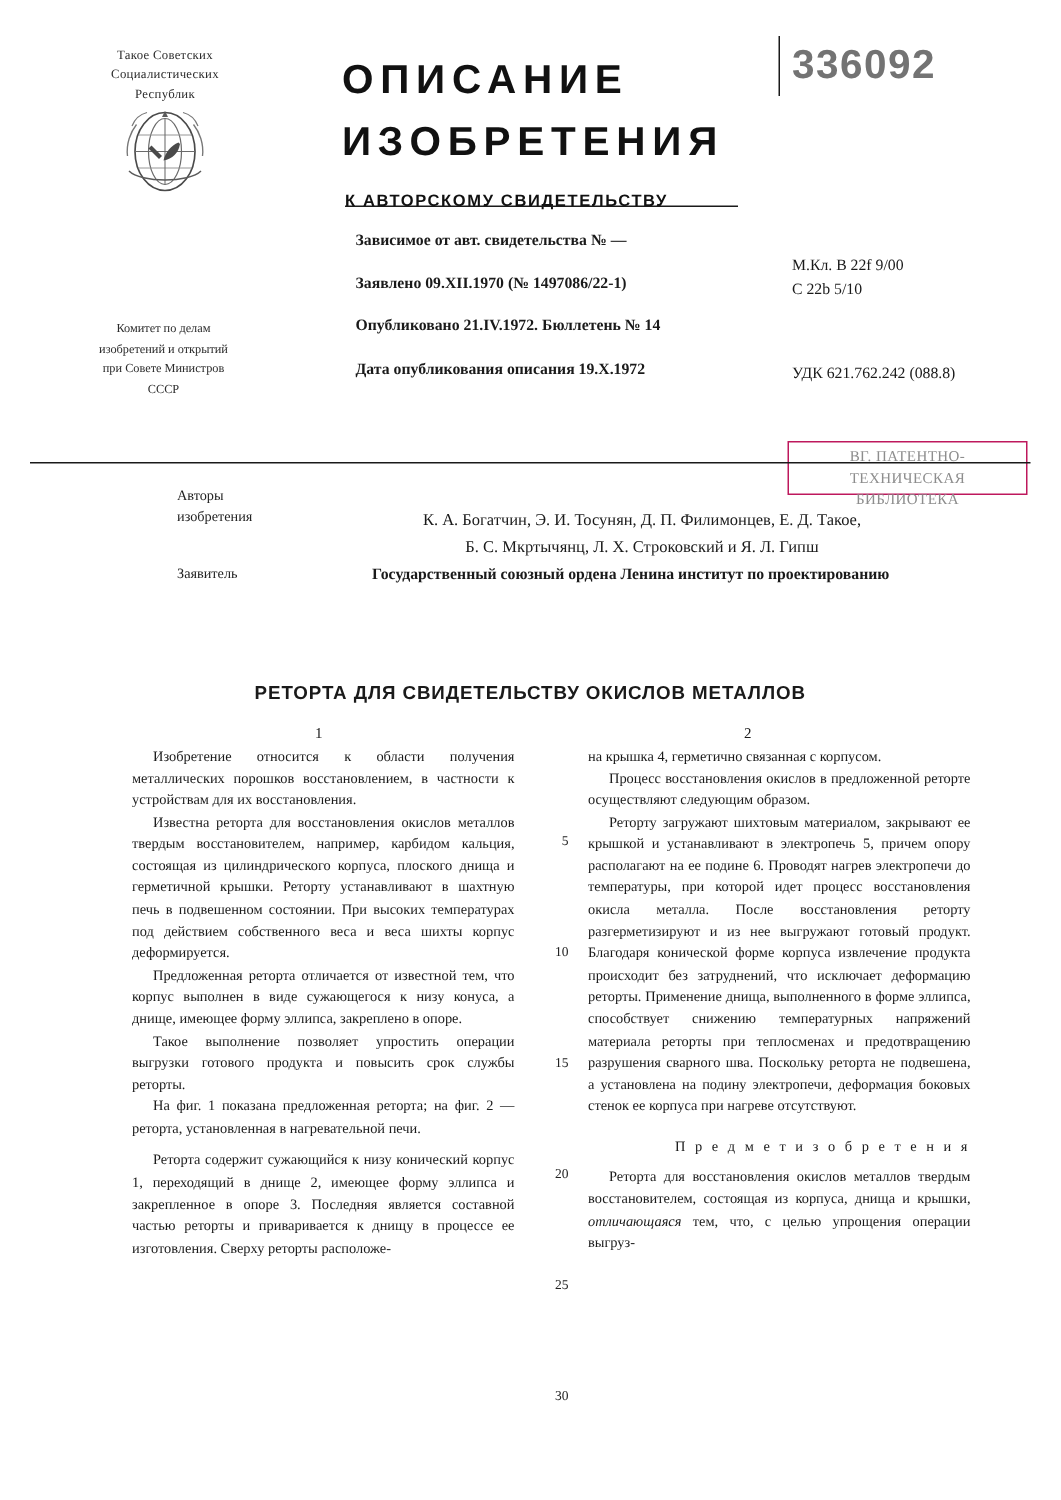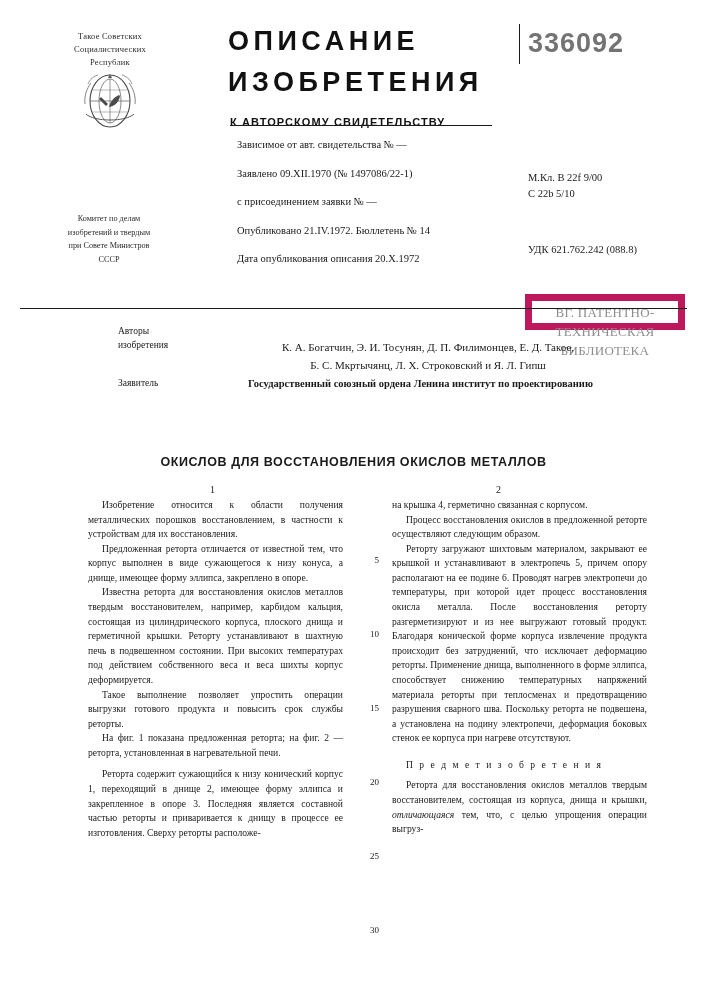--- a/index.html
+++ b/index.html
@@ -54,21 +54,21 @@
     width: 190px;
     text-align: center;
     font-size: 8.2px;
     line-height: 1.65;
     color: #2b2b2b;
   }
 
   .hdr-mid {
     position: absolute;
     left: 228px;
-    top: 0;
+    top: 12px;
     width: 300px;
   }
   .title-opisanie {
     font-family: "Liberation Sans", sans-serif;
     font-size: 27px;
     font-weight: 700;
     letter-spacing: 4.5px;
     line-height: 1;
     margin: 6px 0 0 0;
     color: #111;
@@ -111,24 +111,25 @@
     position: absolute;
     left: 519px;
     top: 2px;
     height: 40px;
     border-left: 1px solid #1a1a1a;
   }
 
   .meta-lines {
     position: absolute;
     left: 237px;
-    top: 118px;
+    top: 134px;
     width: 290px;
     font-size: 10.5px;
     line-height: 1;
+    font-weight: bold;
   }
   .meta-lines div { margin-bottom: 18px; }
 
   .mkl {
     position: absolute;
     left: 528px;
     top: 148px;
     font-size: 10.5px;
     line-height: 1.5;
   }
@@ -138,23 +139,23 @@
     top: 222px;
     font-size: 10.5px;
   }
 
   .stamp {
     position: absolute;
     left: 525px;
     top: 272px;
     width: 160px;
     height: 36px;
-    border: 7px solid #be185d;
+    border: 1px solid #be185d;
     color: #8d8d8d;
-    font-size: 13px;
+    font-size: 10px;
     line-height: 1.45;
     text-align: center;
     padding-top: 3px;
     box-sizing: border-box;
     letter-spacing: .3px;
     filter: blur(0.25px);
   }
 
   .hr-main {
     position: absolute;
@@ -245,21 +246,21 @@
     text-justify: inter-word;
     hyphens: manual;
   }
   .col.left { left: 88px; }
   .col.right { left: 392px; }
   .col p { margin: 0 0 0 0; text-indent: 14px; }
   .col p.noind { text-indent: 0; }
   .col p.gap { margin-top: 7px; }
   .subhead {
     text-indent: 0;
-    text-align: left;
+    text-align: right;
     letter-spacing: 2px;
     margin-top: 12px !important;
     margin-bottom: 6px !important;
   }
   .ital { font-style: italic; }
 
   
   .linenums {
     position: absolute;
     left: 363px;
@@ -299,41 +300,40 @@
         <path d="M37 25 c-5 2 -9 7 -10 12 c6 -1 10 -5 11 -11 z" fill="#4a4a4a"></path>
         <path d="M4 44 c8 8 40 8 48 0" fill="none" stroke="#5a5a5a" stroke-width="1"></path>
         <path d="M6 14 c2 -5 6 -8 10 -9 M50 14 c-2 -5 -6 -8 -10 -9" fill="none" stroke="#777" stroke-width="0.8"></path>
         <path d="M3 34 c-1 -8 2 -16 6 -21 M53 34 c1 -8 -2 -16 -6 -21" fill="none" stroke="#777" stroke-width="0.9"></path>
         <path d="M28 4 l2 4 h-4 z" fill="#5a5a5a"></path>
       </svg>
     </div>
 
     <div class="hdr-left2">
       <div>Комитет по делам</div>
-      <div>изобретений и твердым</div>
+      <div>изобретений и открытий</div>
       <div>при Совете Министров</div>
       <div>СССР</div>
     </div>
 
     <div class="hdr-mid">
       <div class="title-opisanie">ОПИСАНИЕ</div>
       <div class="title-izobret">ИЗОБРЕТЕНИЯ</div>
       <div class="title-k-avt">К АВТОРСКОМУ СВИДЕТЕЛЬСТВУ</div>
       <div class="rule-under-title"></div>
     </div>
 
     <div class="vbar"></div>
     <div class="num-336092">336092</div>
 
     <div class="meta-lines">
       <div>Зависимое от авт. свидетельства № —</div>
       <div>Заявлено 09.XII.1970 (№ 1497086/22-1)</div>
-      <div>с присоединением заявки № —</div>
       <div>Опубликовано 21.IV.1972. Бюллетень № 14</div>
-      <div>Дата опубликования описания 20.X.1972</div>
+      <div>Дата опубликования описания 19.X.1972</div>
     </div>
 
     <div class="mkl">
       <div>М.Кл. B 22f 9/00</div>
       <div>C 22b 5/10</div>
     </div>
 
     <div class="udk">УДК 621.762.242 (088.8)</div>
 
     <div class="stamp">
@@ -353,40 +353,40 @@
     <div class="authors-names">
       <div>К. А. Богатчин, Э. И. Тосунян, Д. П. Филимонцев, Е. Д. Такое,</div>
       <div>Б. С. Мкртычянц, Л. Х. Строковский и Я. Л. Гипш</div>
     </div>
     <div class="lbl-applicant">Заявитель</div>
     <div class="applicant-name">
       <div>Государственный союзный ордена Ленина институт по проектированию</div>
     </div>
   </div>
 
-  <div class="doc-title">ОКИСЛОВ ДЛЯ ВОССТАНОВЛЕНИЯ ОКИСЛОВ  МЕТАЛЛОВ</div>
+  <div class="doc-title">РЕТОРТА ДЛЯ СВИДЕТЕЛЬСТВУ ОКИСЛОВ  МЕТАЛЛОВ</div>
 
   <div class="colnum c1">1</div>
   <div class="colnum c2">2</div>
 
   <div class="linenums">
     <span style="top:58px">5</span>
     <span style="top:132px">10</span>
     <span style="top:206px">15</span>
     <span style="top:280px">20</span>
     <span style="top:354px">25</span>
     <span style="top:428px">30</span>
   </div>
 
   <div class="columns">
 
     <div class="col left">
       <p>Изобретение относится к области получения металлических порошков восстановлением, в частности к устройствам для их восстановления.</p>
+      <p>Известна реторта для восстановления окислов металлов твердым восстановителем, например, карбидом кальция, состоящая из цилиндрического корпуса, плоского днища и герметичной крышки. Реторту устанавливают в шахтную печь в подвешенном состоянии. При высоких температурах под действием собственного веса и веса шихты корпус деформируется.</p>
       <p>Предложенная реторта отличается от известной тем, что корпус выполнен в виде сужающегося к низу конуса, а днище, имеющее форму эллипса, закреплено в опоре.</p>
-      <p>Известна реторта для восстановления окислов металлов твердым восстановителем, например, карбидом кальция, состоящая из цилиндрического корпуса, плоского днища и герметичной крышки. Реторту устанавливают в шахтную печь в подвешенном состоянии. При высоких температурах под действием собственного веса и веса шихты корпус деформируется.</p>
       <p>Такое выполнение позволяет упростить операции выгрузки готового продукта и повысить срок службы реторты.</p>
       <p>На фиг. 1 показана предложенная реторта; на фиг. 2 — реторта, установленная в нагревательной печи.</p>
       <p class="gap">Реторта содержит сужающийся к низу конический  корпус 1,  переходящий в  днище 2, имеющее форму эллипса и закрепленное в опоре 3. Последняя является составной частью реторты и приваривается к днищу в процессе ее изготовления. Сверху реторты расположе-</p>
     </div>
 
     <div class="col right">
       <p class="noind">на крышка 4, герметично связанная с корпусом.</p>
       <p>Процесс восстановления окислов в предложенной реторте осуществляют следующим образом.</p>
       <p>Реторту загружают шихтовым материалом, закрывают ее крышкой и устанавливают в электропечь 5, причем опору располагают на ее подине 6. Проводят нагрев электропечи до температуры, при которой идет процесс восстановления окисла металла. После восстановления реторту разгерметизируют и из нее выгружают готовый продукт. Благодаря конической форме корпуса извлечение продукта происходит без затруднений, что исключает деформацию реторты. Применение днища, выполненного в форме эллипса, способствует снижению температурных напряжений материала реторты при теплосменах и предотвращению разрушения сварного шва. Поскольку реторта не подвешена, а установлена на подину электропечи, деформация боковых стенок ее корпуса при нагреве отсутствуют.</p>
       <p class="subhead">П р е д м е т   и з о б р е т е н и я</p>

